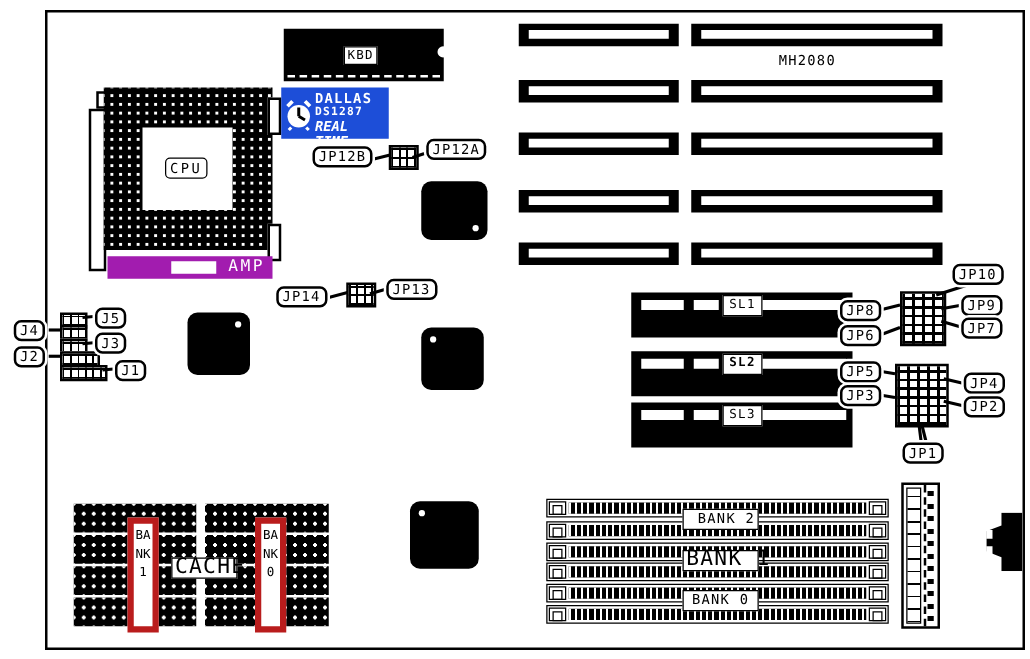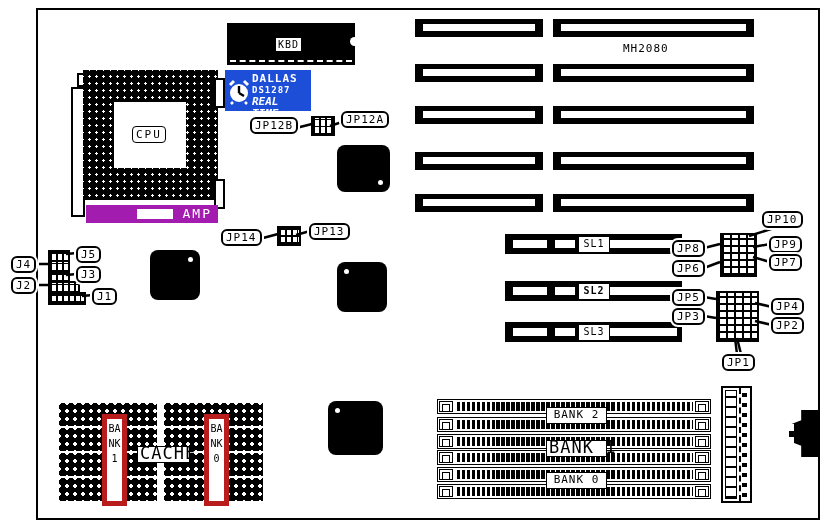--- a/index.html
+++ b/index.html
@@ -19,21 +19,21 @@
       background-image:radial-gradient(circle,#fff 1.3px,rgba(0,0,0,0) 1.4px);
       background-size:7px 7px;background-position:3px 3px;}
   #cpu-center{left:31px;top:32px;width:72px;height:66px;background:#fff;}
   #cpu-tag{left:49px;top:56px;border-radius:4px;z-index:2;background:#fff;border:1px solid #000;
            font-size:11px;letter-spacing:2px;padding:1px 3px;box-shadow:0 0 0 1px #fff;}
   .whitepart{background:#fff;border:2px solid #000;}
   
   .isa{background:#000;}
   .isa > div{position:absolute;left:8px;right:8px;top:5px;bottom:6px;background:#fff;}
   
-  .sl-bar{width:177px;height:20px;background:#000;}
+  .sl-bar{width:177px;height:36px;background:#000;}
   .sl-bar .d1{position:absolute;left:8px;top:6px;width:34px;height:8px;background:#fff;}
   .sl-bar .d2{position:absolute;left:50px;top:6px;width:20px;height:8px;background:#fff;}
   .sl-bar .d3{position:absolute;left:104px;top:6px;width:68px;height:8px;background:#fff;}
   .sl-bar .lbl{position:absolute;left:73px;top:2px;width:30px;height:15px;background:#fff;
                border:1px solid #000;font-size:10px;line-height:14px;text-align:center;letter-spacing:1px;}
   
   .gridblock{background-color:#fff;border:2px solid #000;
      background-image:repeating-linear-gradient(0deg,#000 0 2px,rgba(0,0,0,0) 2px 7px),
                       repeating-linear-gradient(90deg,#000 0 2px,rgba(0,0,0,0) 2px 8px);}
   .jsmall{background-color:#fff;border:2px solid #000;
@@ -301,21 +301,21 @@
     </div>
   <div class="abs simm" style="left:437px;top:484px;width:272px;">
       <div class="comb"></div>
       <div class="clip" style="left:1px;">
         <i></i>
       </div>
       <div class="clip" style="right:1px;">
         <i></i>
       </div>
     </div>
-  <div class="abs boxlabel" style="left:546px;top:407px;width:55px;height:15px;font-size:11px;z-index:3;">BANK 2</div>
+  <div class="abs boxlabel" style="left:546px;top:407px;width:55px;height:15px;font-size:11px;z-index:3;text-align:right;">BANK 2</div>
   <div class="abs boxlabel" style="left:546px;top:440px;width:55px;height:15px;font-size:17px;z-index:3;">BANK 1</div>
   <div class="abs boxlabel" style="left:546px;top:472px;width:55px;height:15px;font-size:11px;z-index:3;">BANK 0</div>
 
   <div class="abs" id="power-conn">
     <div class="colL"></div>
       <div class="dash"></div>
       <div class="colR"></div>
   </div>
 
   <div class="abs din" style="left:789px;top:410px;width:29px;height:47px;clip-path:polygon(42% 0,100% 0,100% 100%,42% 100%,42% 76%,0 66%,0 32%,42% 22%);"></div>

